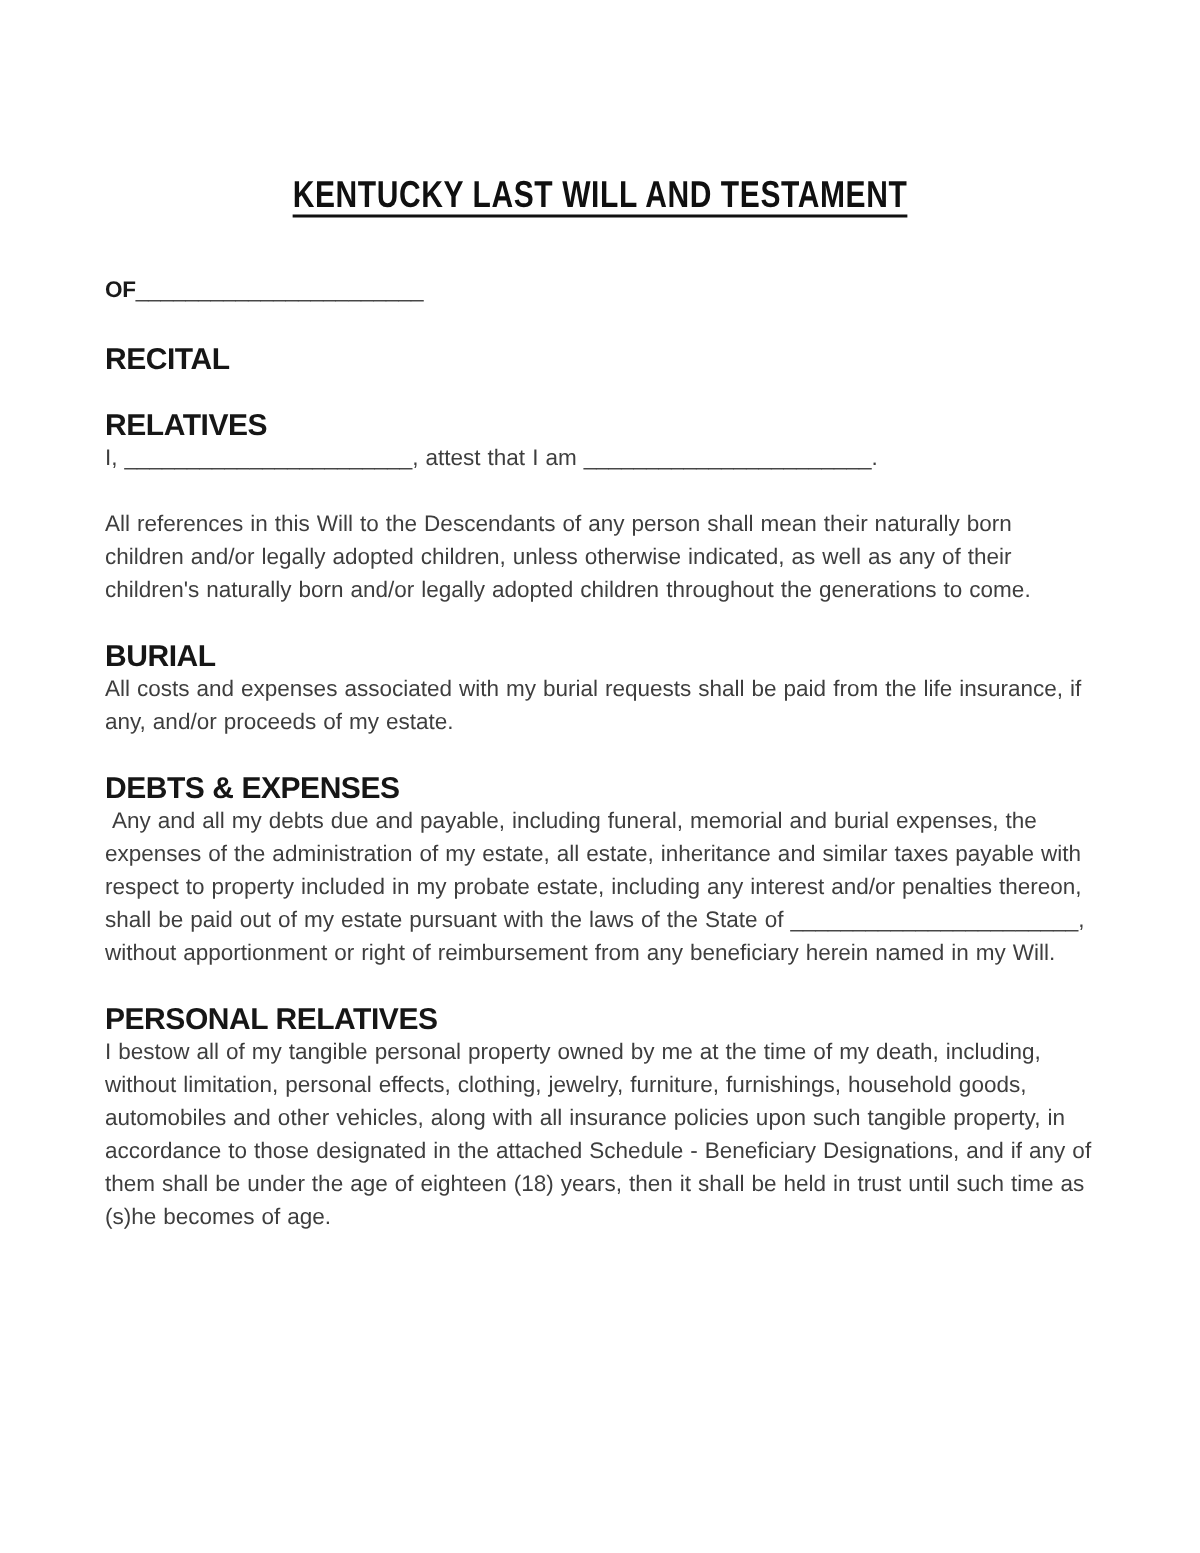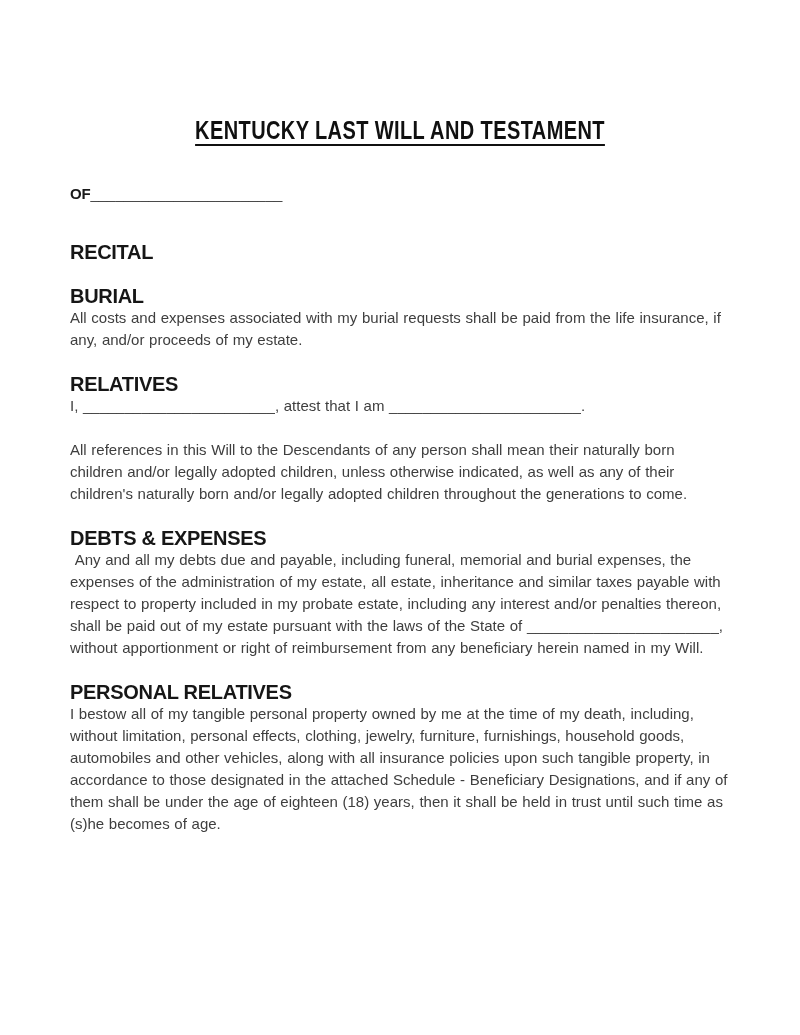--- a/index.html
+++ b/index.html
@@ -27,21 +27,21 @@
     color: #101010;
     letter-spacing: 0.5px;
     text-decoration: underline;
     text-decoration-thickness: 2px;
     text-underline-offset: 5px;
     transform: scaleX(0.80);
     transform-origin: 50% 50%;
     white-space: nowrap;
   }
   .of-line {
-    margin: 0 0 36px 0;
+    margin: 0 0 24px 0;
     font-size: 15px;
     line-height: 22px;
     color: #2a2a2a;
   }
   .of-label {
     font-weight: bold;
     color: #1a1a1a;
     letter-spacing: -0.2px;
   }
   .of-blank {
@@ -79,28 +79,28 @@
 
   <div class="of-line">
     <span class="of-label">OF</span><span class="of-blank">_______________________</span>
   </div>
 
   <section>
     <h2 class="sec-heading">RECITAL</h2>
   </section>
 
   <section>
-    <h2 class="sec-heading">BURIAL</h2>
-    <p class="sec-para">All costs and expenses associated with my burial requests shall be paid from the life insurance, if any, and/or proceeds of my estate.</p>
+    <h2 class="sec-heading">RELATIVES</h2>
+    <p class="sec-para">I, _______________________, attest that I am _______________________.</p>
+    <p class="sec-para">All references in this Will to the Descendants of any person shall mean their naturally born children and/or legally adopted children, unless otherwise indicated, as well as any of their children's naturally born and/or legally adopted children throughout the generations to come.</p>
   </section>
 
   <section>
-    <h2 class="sec-heading">RELATIVES</h2>
-    <p class="sec-para">I, _______________________, attest that I am _______________________.</p>
-    <p class="sec-para">All references in this Will to the Descendants of any person shall mean their naturally born children and/or legally adopted children, unless otherwise indicated, as well as any of their children's naturally born and/or legally adopted children throughout the generations to come.</p>
+    <h2 class="sec-heading">BURIAL</h2>
+    <p class="sec-para">All costs and expenses associated with my burial requests shall be paid from the life insurance, if any, and/or proceeds of my estate.</p>
   </section>
 
   <section>
     <h2 class="sec-heading">DEBTS &amp; EXPENSES</h2>
     <p class="sec-para"> Any and all my debts due and payable, including funeral, memorial and burial expenses, the expenses of the administration of my estate, all estate, inheritance and similar taxes payable with respect to property included in my probate estate, including any interest and/or penalties thereon, shall be paid out of my estate pursuant with the laws of the State of _______________________, without apportionment or right of reimbursement from any beneficiary herein named in my Will.</p>
   </section>
 
   <section>
     <h2 class="sec-heading">PERSONAL RELATIVES</h2>
     <p class="sec-para">I bestow all of my tangible personal property owned by me at the time of my death, including, without limitation, personal effects, clothing, jewelry, furniture, furnishings, household goods, automobiles and other vehicles, along with all insurance policies upon such tangible property, in accordance to those designated in the attached Schedule - Beneficiary Designations, and if any of them shall be under the age of eighteen (18) years, then it shall be held in trust until such time as (s)he becomes of age.</p>

